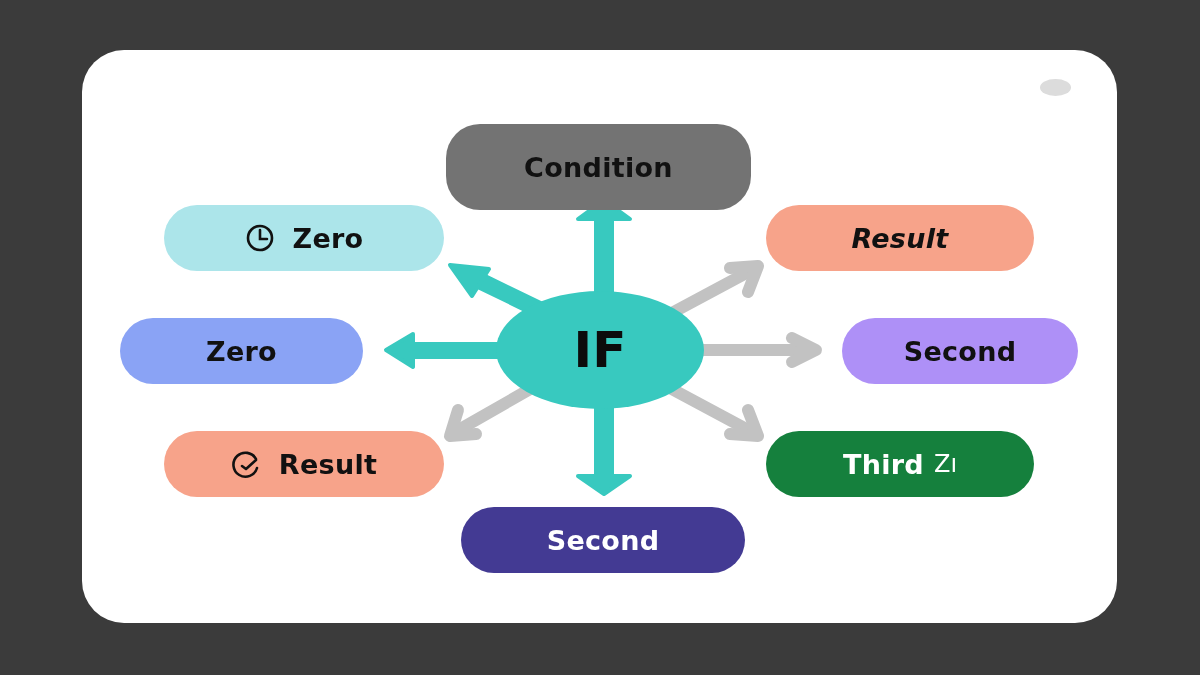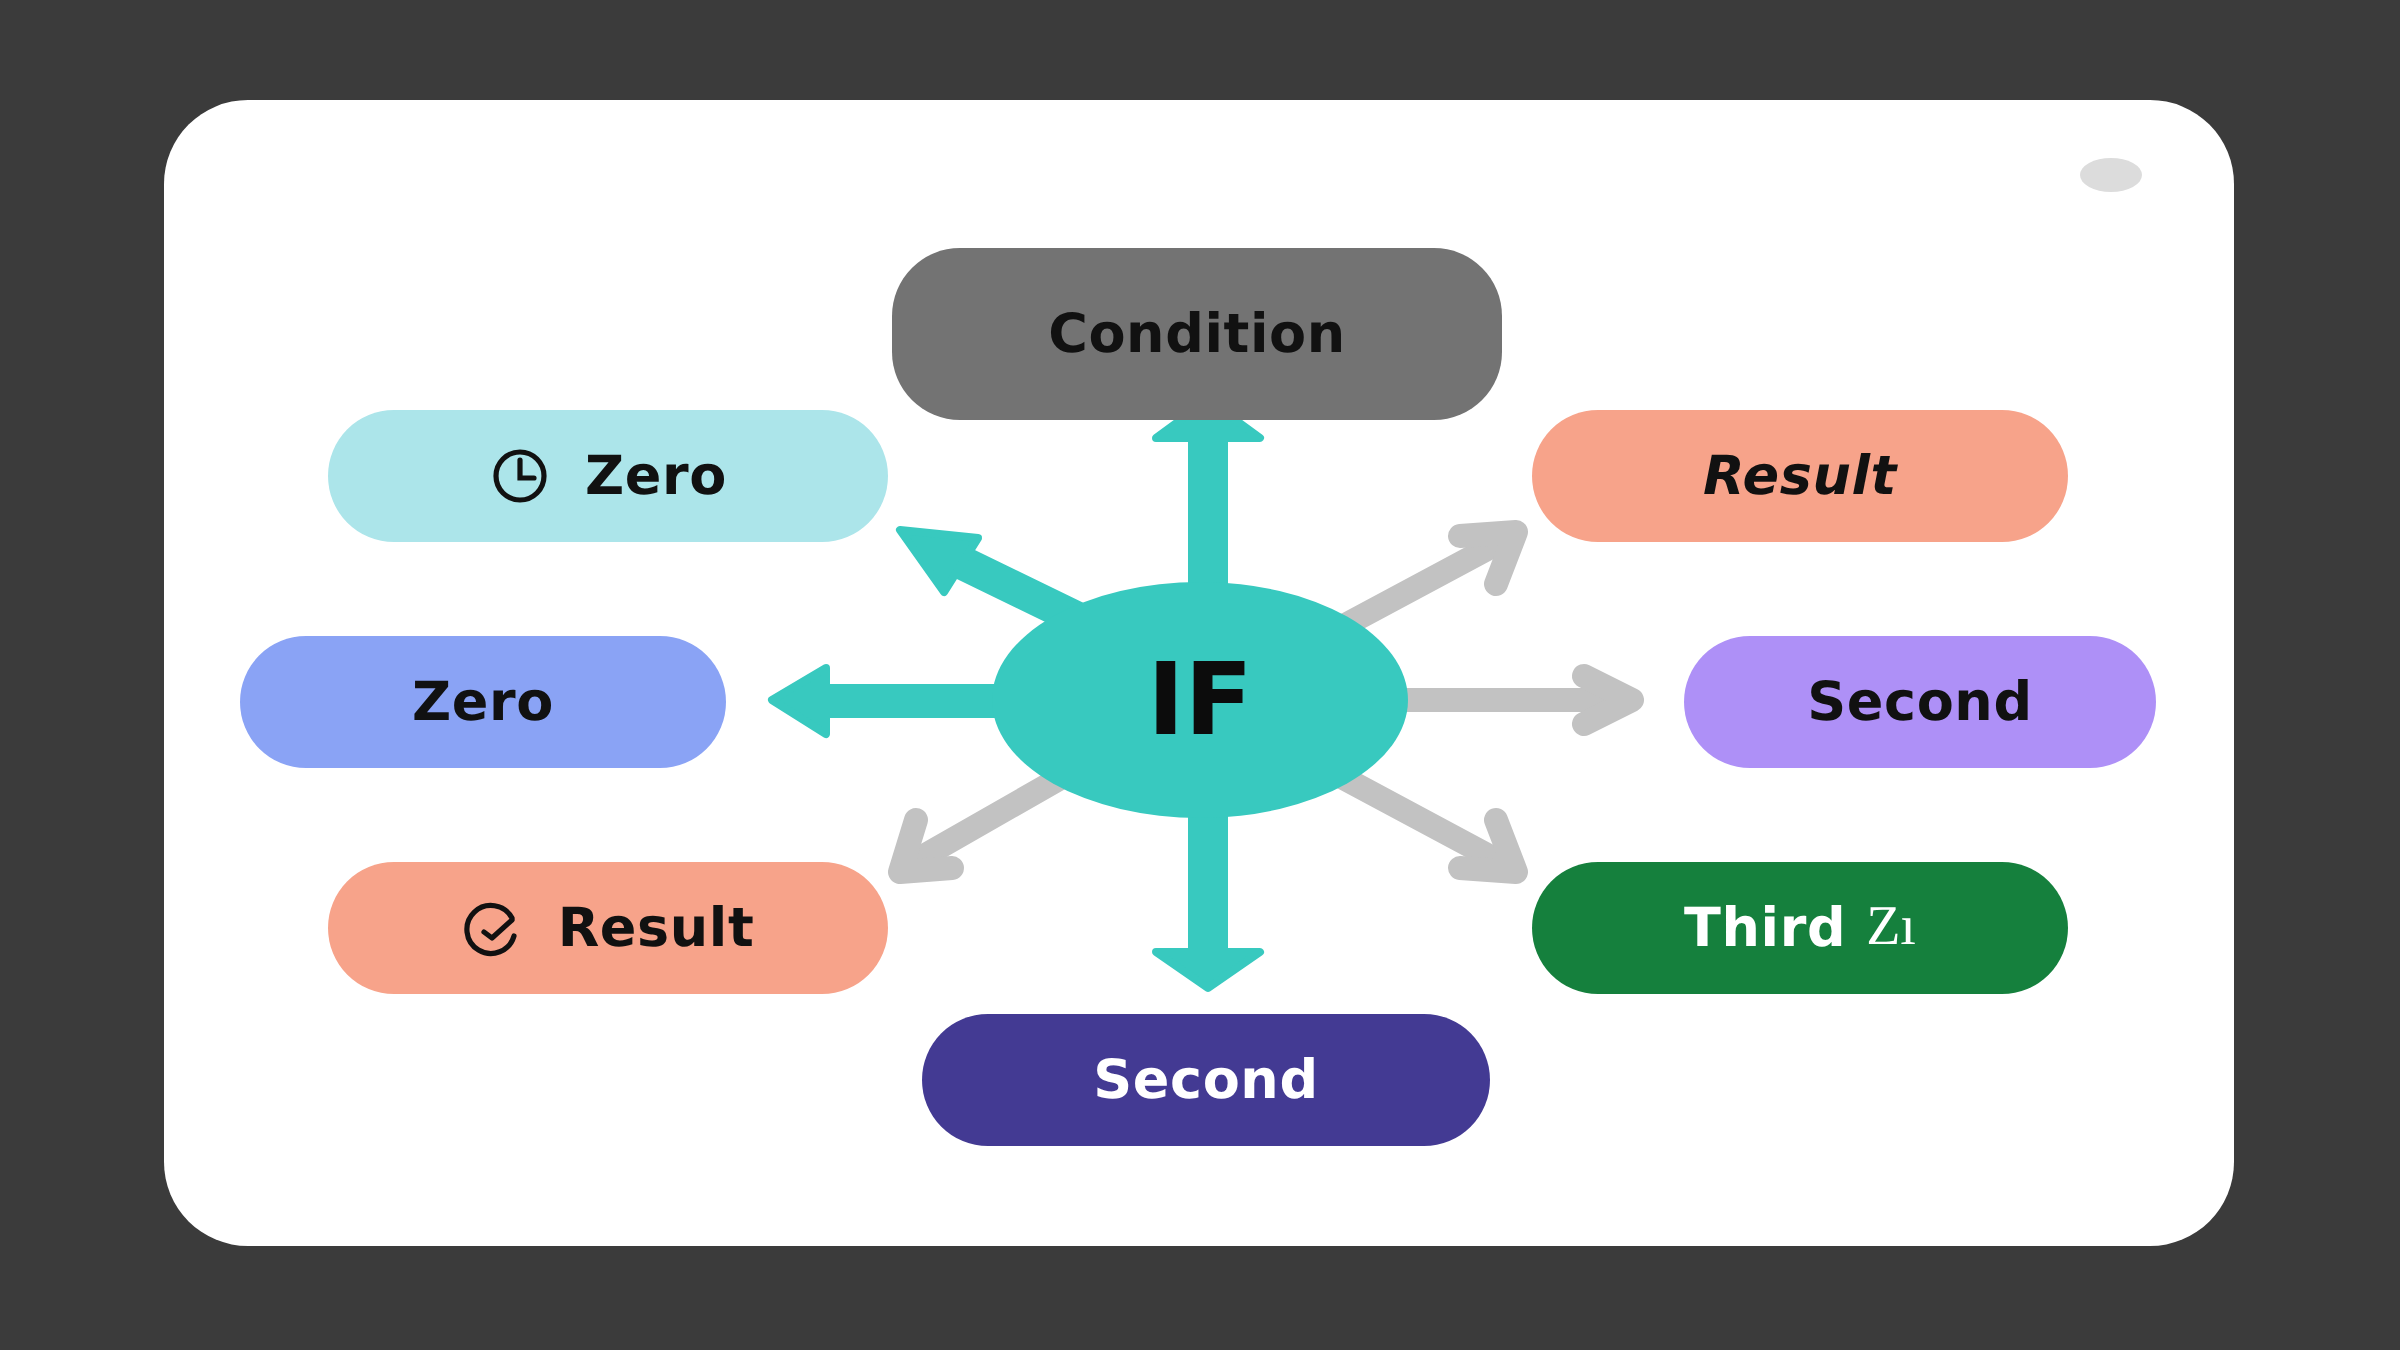--- a/index.html
+++ b/index.html
@@ -167,18 +167,18 @@
     <svg class="icon-svg" width="30" height="30" viewBox="0 0 30 30">
       <path d="M25 10 A12 12 0 1 0 26 19" fill="none" stroke="#111" stroke-width="2.6" stroke-linecap="round"></path>
       <polyline points="11,17 15,20 25,11" fill="none" stroke="#111" stroke-width="2.6" stroke-linecap="round" stroke-linejoin="round"></polyline>
     </svg>
   </span>
   <span class="label">Result</span>
 </div>
 
 <div class="pill light-text" style="left:766px; top:431px; width:268px; height:66px; background:#15803d; gap:10px;">
   <span class="label">Third</span>
-  <span style="font-weight:normal; font-size:28px;font-family:Liberation Serif, serif;">Zı</span>
+  <span style="font-weight:normal; font-size:24px;">Zı</span>
 </div>
 
 <div class="pill light-text" style="left:461px; top:507px; width:284px; height:66px; background:#433a93;">
   <span class="label">Second</span>
 </div>
 
 </body></html>

